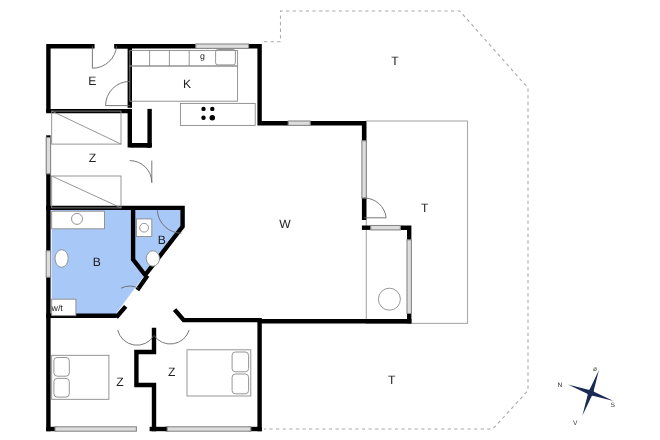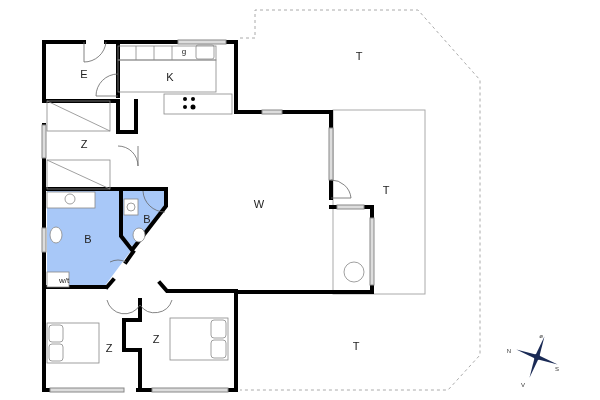--- a/index.html
+++ b/index.html
@@ -130,21 +130,21 @@
   </g>
 </svg>
 
 <div class="lbl" style="left:84px;top:74px">E</div>
 <div class="lbl" style="left:170px;top:77px">K</div>
 <div class="lbl small" style="left:184px;top:51px">g</div>
 <div class="lbl" style="left:84px;top:144px">Z</div>
 <div class="lbl" style="left:259px;top:204px">W</div>
 <div class="lbl" style="left:88px;top:239px">B</div>
 <div class="lbl" style="left:147px;top:219px">B</div>
-<div class="lbl small" style="left:64px;top:280px">w/t</div>
+<div class="lbl small" style="left:52px;top:280px">w/t</div>
 <div class="lbl" style="left:109px;top:348px">Z</div>
 <div class="lbl" style="left:156px;top:339px">Z</div>
 <div class="lbl" style="left:359px;top:56px">T</div>
 <div class="lbl" style="left:386px;top:190px">T</div>
 <div class="lbl" style="left:356px;top:346px">T</div>
 
 <div class="lbl tiny" style="left:541px;top:336px">ø</div>
 <div class="lbl tiny" style="left:509px;top:351px">N</div>
 <div class="lbl tiny" style="left:557px;top:369px">S</div>
 <div class="lbl tiny" style="left:523px;top:385px">V</div>

